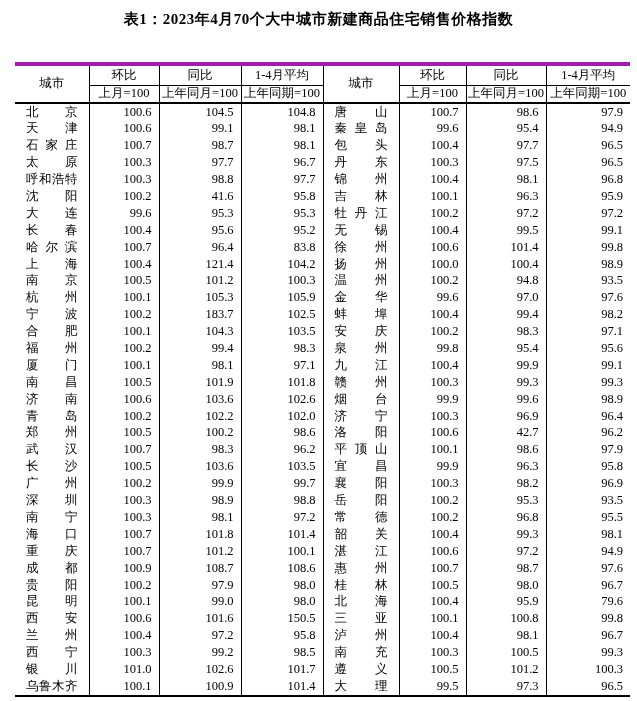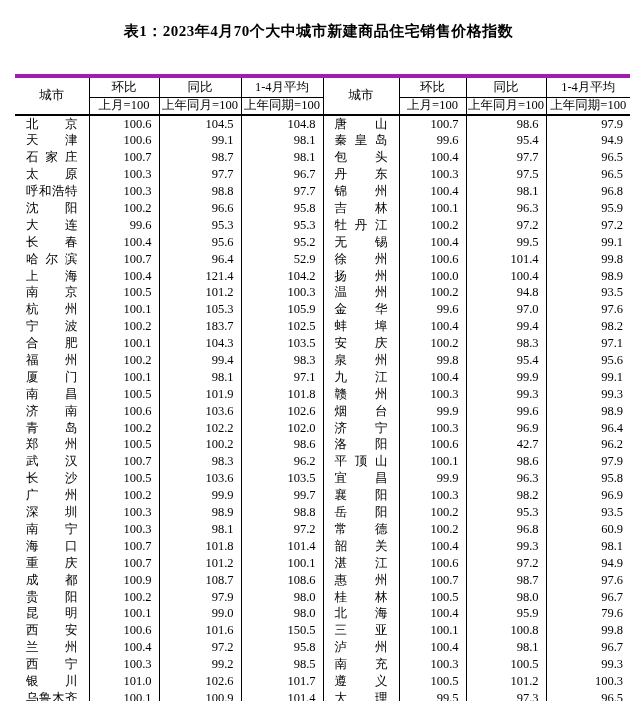--- a/index.html
+++ b/index.html
@@ -10,21 +10,21 @@
     font-family: "Liberation Serif", "DejaVu Serif", serif;
   }
   .page {
     position: relative;
     width: 637px;
     height: 701px;
     overflow: hidden;
     background: #ffffff;
   }
   .title {
-    margin: 21px 0 0 0;
+    margin: 9px 0 0 0;
     font-size: 15px;
     line-height: 20px;
     font-weight: bold;
     text-align: center;
     letter-spacing: 0.5px;
   }
   table.price-table {
     border-collapse: collapse;
     table-layout: fixed;
     width: 615px;
@@ -140,21 +140,21 @@
           <td class="num bl">98.8</td>
           <td class="num bl">97.7</td>
           <td class="city bl">锦州</td>
           <td class="num bl">100.4</td>
           <td class="num bl">98.1</td>
           <td class="num bl">96.8</td>
         </tr>
         <tr>
           <td class="city">沈阳</td>
           <td class="num bl">100.2</td>
-          <td class="num bl">96.6</td>
+          <td class="num bl">41.6</td>
           <td class="num bl">95.8</td>
           <td class="city bl">吉林</td>
           <td class="num bl">100.1</td>
           <td class="num bl">96.3</td>
           <td class="num bl">95.9</td>
         </tr>
         <tr>
           <td class="city">大连</td>
           <td class="num bl">99.6</td>
           <td class="num bl">95.3</td>
@@ -171,21 +171,21 @@
           <td class="num bl">95.2</td>
           <td class="city bl">无锡</td>
           <td class="num bl">100.4</td>
           <td class="num bl">99.5</td>
           <td class="num bl">99.1</td>
         </tr>
         <tr>
           <td class="city">哈尔滨</td>
           <td class="num bl">100.7</td>
           <td class="num bl">96.4</td>
-          <td class="num bl">52.9</td>
+          <td class="num bl">83.8</td>
           <td class="city bl">徐州</td>
           <td class="num bl">100.6</td>
           <td class="num bl">101.4</td>
           <td class="num bl">99.8</td>
         </tr>
         <tr>
           <td class="city">上海</td>
           <td class="num bl">100.4</td>
           <td class="num bl">121.4</td>
           <td class="num bl">104.2</td>
@@ -335,21 +335,21 @@
           <td class="num bl">93.5</td>
         </tr>
         <tr>
           <td class="city">南宁</td>
           <td class="num bl">100.3</td>
           <td class="num bl">98.1</td>
           <td class="num bl">97.2</td>
           <td class="city bl">常德</td>
           <td class="num bl">100.2</td>
           <td class="num bl">96.8</td>
-          <td class="num bl">60.9</td>
+          <td class="num bl">95.5</td>
         </tr>
         <tr>
           <td class="city">海口</td>
           <td class="num bl">100.7</td>
           <td class="num bl">101.8</td>
           <td class="num bl">101.4</td>
           <td class="city bl">韶关</td>
           <td class="num bl">100.4</td>
           <td class="num bl">99.3</td>
           <td class="num bl">98.1</td>

